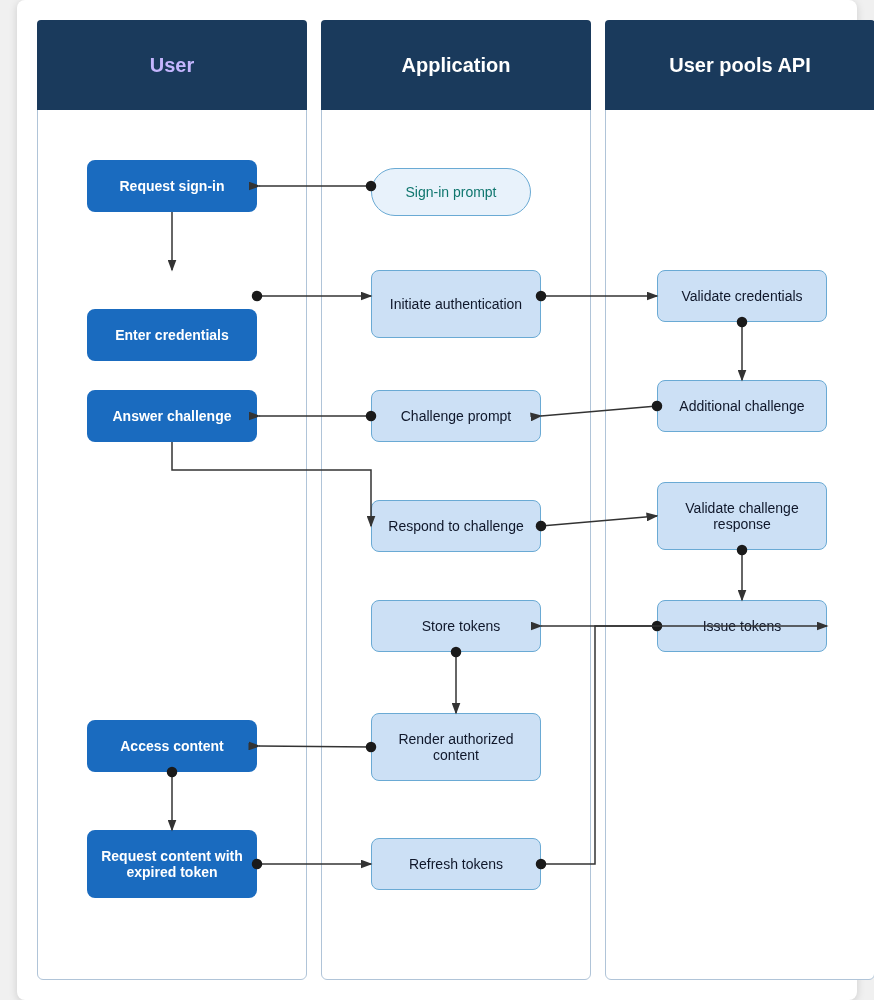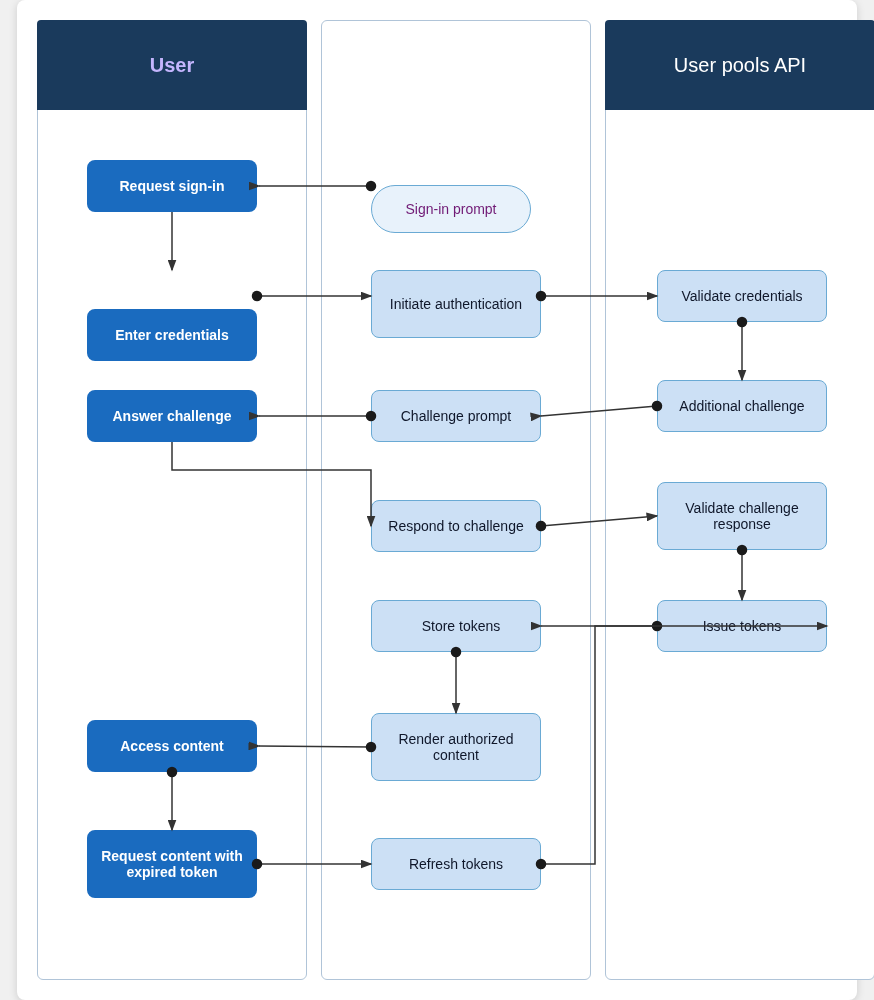--- a/index.html
+++ b/index.html
@@ -48,35 +48,34 @@
       width: 170px;
       min-height: 52px;
       display: flex;
       align-items: center;
       justify-content: center;
       position: relative;
       z-index: 2;
     }
     .box-oval {
       background: #e8f2fb;
-      color: #701a75;
+      color: #0f766e;
       border: 1.5px solid #6aaad4;
       border-radius: 30px;
       font-size: 14px;
       font-weight: normal;
       text-align: center;
       padding: 12px 20px;
       width: 170px;
       min-height: 48px;
       display: flex;
       align-items: center;
       justify-content: center;
       position: relative;
       z-index: 2;
-      margin-top: 17px;
     }
 
     
     .svg-overlay {
       position: absolute;
       top: 0;
       left: 0;
       width: 100%;
       height: 100%;
       pointer-events: none;
@@ -104,22 +103,25 @@
 <div class="diagram-wrapper">
   <div class="diagram-area">
 
     <div style="position:absolute;top:0;left:0;width:270px;border:1.5px solid #b0c4d8;border-radius:6px;height:960px;background:white;"></div>
     <div style="position:absolute;top:0;left:284px;width:270px;border:1.5px solid #b0c4d8;border-radius:6px;height:960px;background:white;"></div>
     <div style="position:absolute;top:0;left:568px;width:270px;border:1.5px solid #b0c4d8;border-radius:6px;height:960px;background:white;"></div>
 
     <div style="position:absolute;top:0;left:0;width:270px;height:90px;background:#1a3a5c;border-radius:4px 4px 0 0;display:flex;align-items:center;justify-content:center;">
       <span style="color:#c4b5fd;font-size:20px;font-weight:bold;">User</span>
     </div>
+    <div style="position:absolute;top:0;left:284px;width:270px;height:90px;background:#1a3a5c;border-radius:4px 4px 0 0;display:flex;align-items:center;justify-content:center;">
+      <span style="color:white;font-size:20px;font-weight:bold;">Application</span>
+    </div>
     <div style="position:absolute;top:0;left:568px;width:270px;height:90px;background:#1a3a5c;border-radius:4px 4px 0 0;display:flex;align-items:center;justify-content:center;">
-      <span style="color:white;font-size:20px;font-weight:normal;">User pools API</span>
+      <span style="color:white;font-size:20px;font-weight:bold;">User pools API</span>
     </div>
 
     <div class="node box-blue" style="left:50px;top:140px;width:170px;min-height:52px;">
       <span>Request sign-in</span>
     </div>
 
     <div class="node box-blue" style="left:50px;top:250px;width:170px;min-height:52px;margin-top:39px;">
       <span>Enter credentials</span>
     </div>
 

